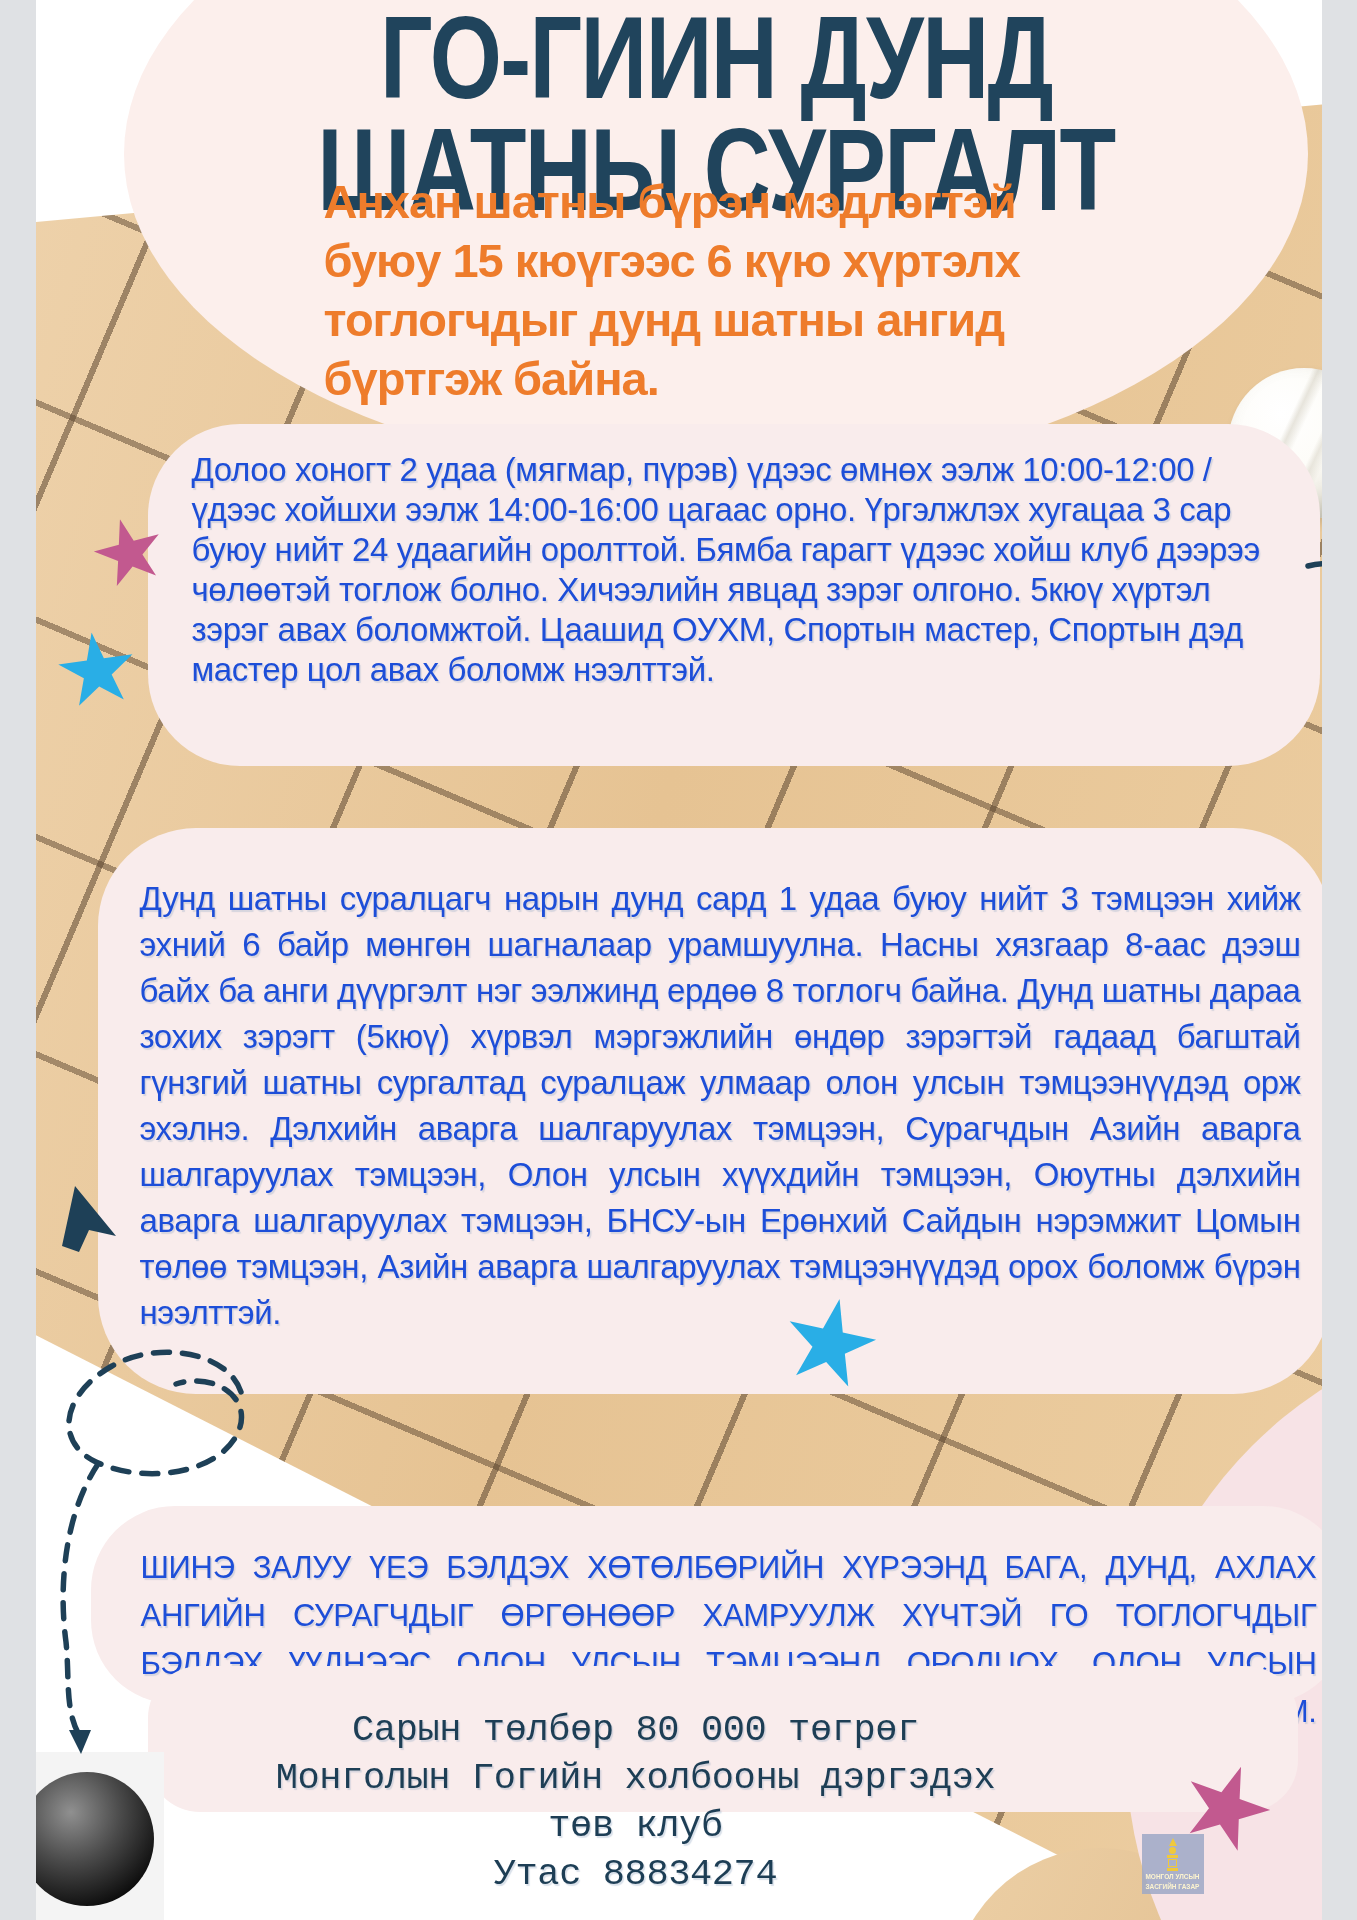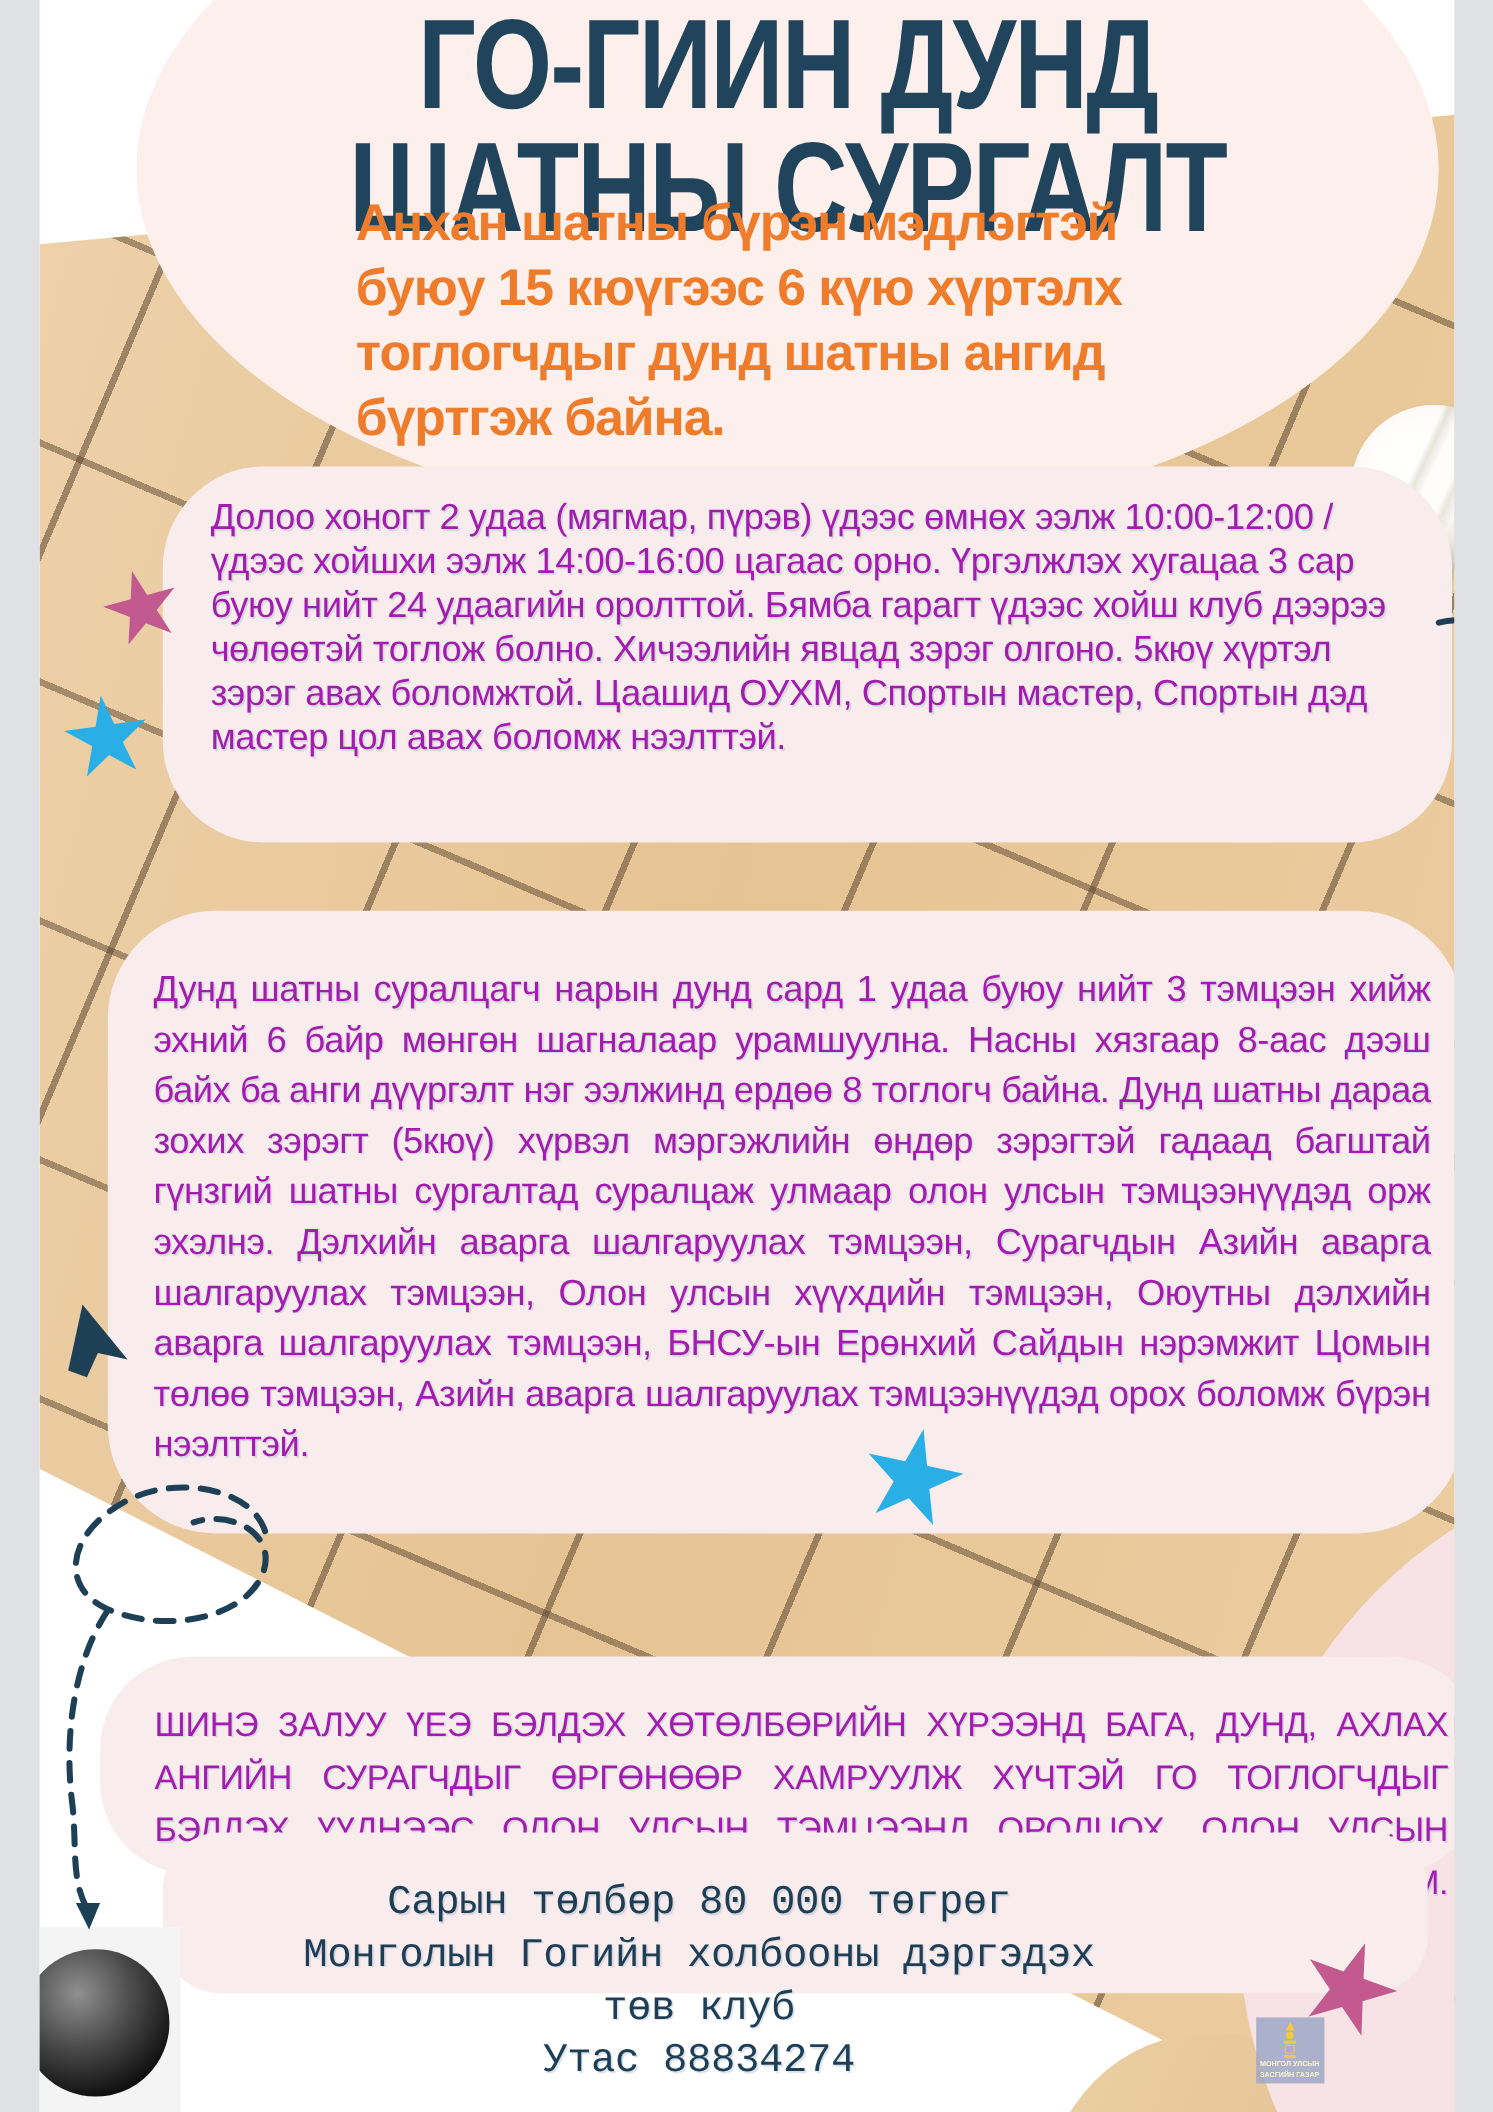--- a/index.html
+++ b/index.html
@@ -23,21 +23,21 @@
   .pink-circle-br{position:absolute;left:1090px;top:1320px;width:860px;height:860px;border-radius:50%;background:#f7e3e6;}
   
   .header-blob{position:absolute;left:88px;top:-172px;width:1184px;height:652px;border-radius:50%;background:#fcefec;}
   .title{position:absolute;left:90px;top:2px;width:1180px;text-align:center;
     font-size:116px;line-height:112px;font-weight:600;color:#20445c;letter-spacing:-2px;
     transform:scaleX(.8);}
   .subtitle{position:absolute;left:288px;top:172px;width:784px;text-align:left;
     font-size:47px;line-height:59px;font-weight:600;color:#ee7c2b;letter-spacing:-1px;}
   .subtitle b{font-weight:800;}
   
-  .block{position:absolute;background:#f9ecec;color:#a21caf;}
+  .block{position:absolute;background:#f9ecec;color:#1d4ed8;}
   .block-1{left:112px;top:424px;width:1172px;height:342px;border-radius:92px;
     padding:0;font-size:33px;line-height:40px;letter-spacing:-.4px;}
   .block-1 .txt{padding:26px 34px 0 44px;text-align:left;}
   .block-2{left:62px;top:828px;width:1233px;height:566px;border-radius:98px;font-size:33px;line-height:46px;letter-spacing:-.4px;}
   .block-2 .txt{padding:48px 30px 0 42px;text-align:justify;}
   .block-3{left:55px;top:1506px;width:1256px;height:198px;border-radius:84px;font-size:31px;line-height:48px;letter-spacing:-.3px;}
   .block-3 .txt{padding:38px 30px 0 50px;text-align:justify;text-align-last:right;}
   .block-ext{left:112px;top:1666px;width:1150px;height:146px;border-radius:52px;}
   .txt{text-shadow:1.5px 1.5px 1px rgba(150,170,195,.35);}
   

